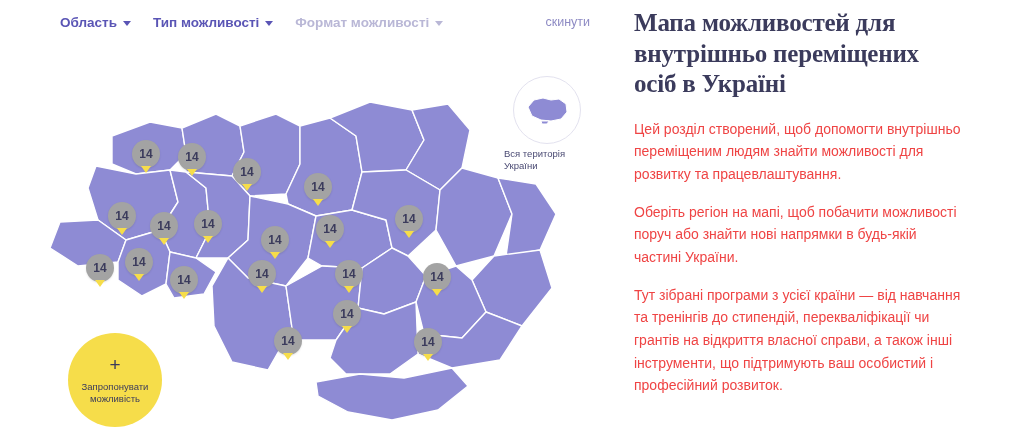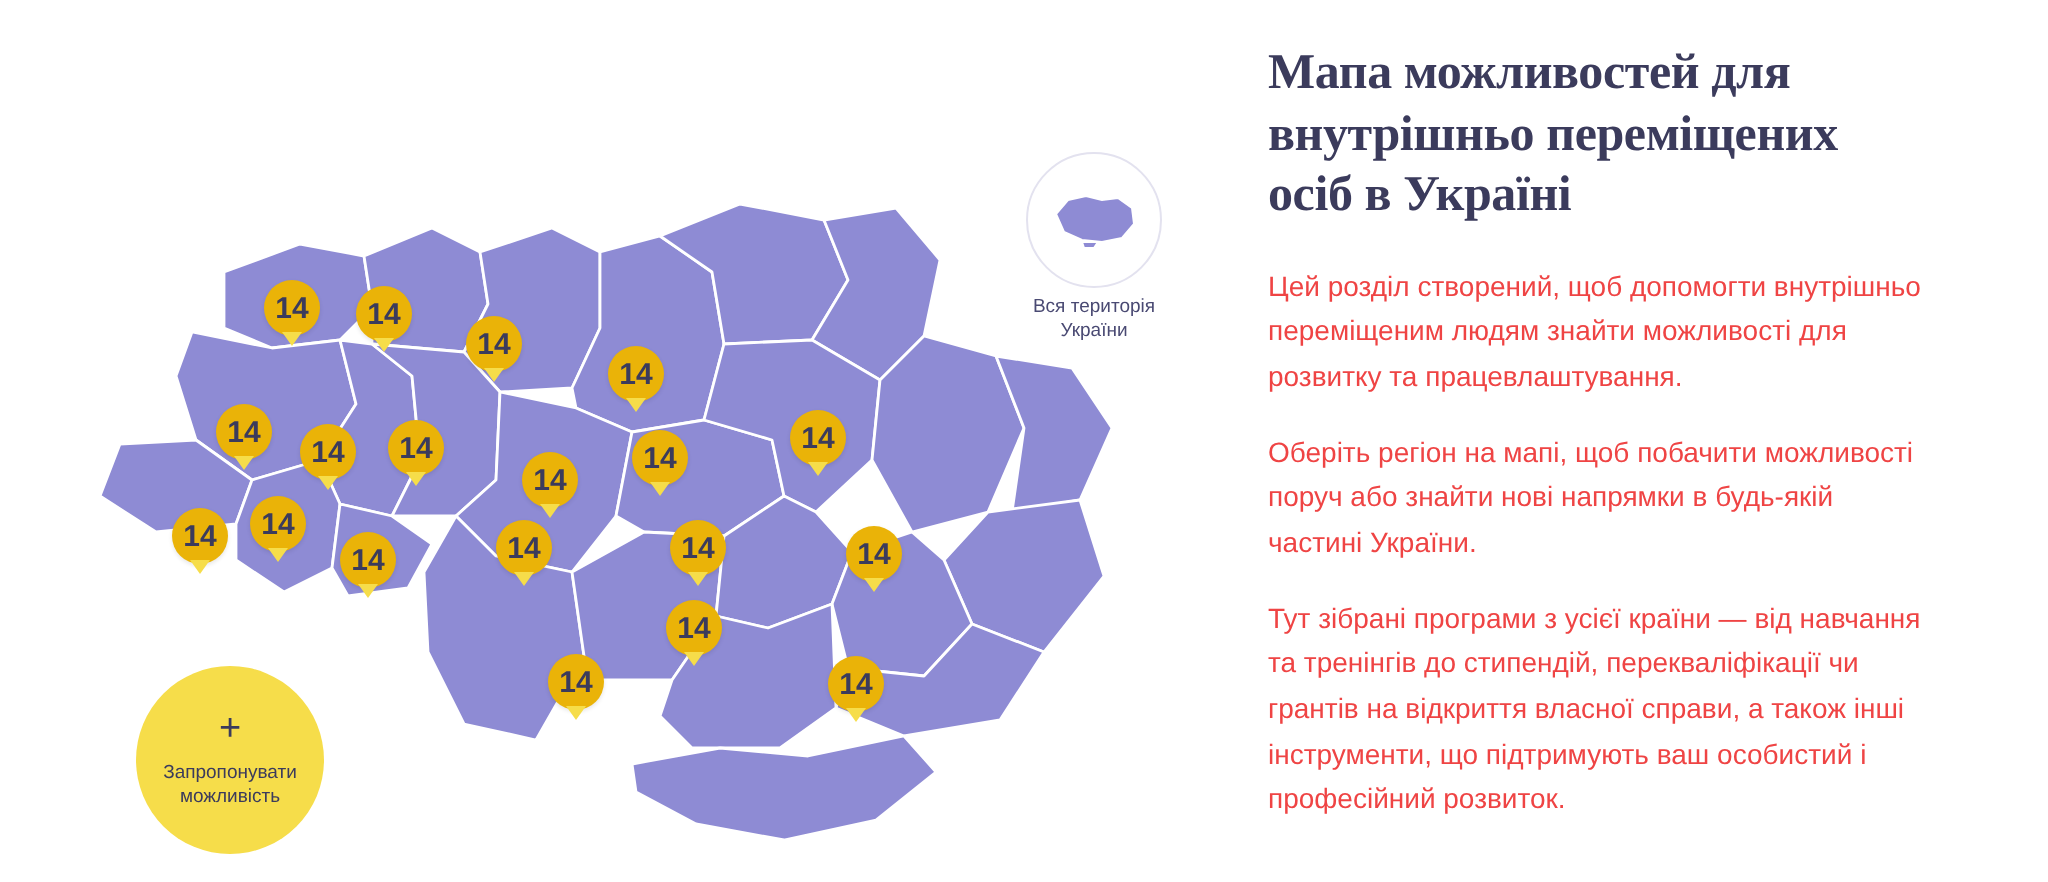--- a/index.html
+++ b/index.html
@@ -80,26 +80,26 @@
     top: 0;
     left: 0;
   }
   
   .pin {
     position: absolute;
     width: 28px;
     height: 28px;
     margin-left: -14px;
     margin-top: -14px;
-    background: #eab308;
+    background: #a3a3a3;
     border-radius: 50% 50% 50% 50%;
     display: flex;
     align-items: center;
     justify-content: center;
-    font-size: 15px;
+    font-size: 12px;
     font-weight: bold;
     color: #3b3b5c;
     cursor: pointer;
     box-shadow: 0 1px 2px rgba(0,0,0,0.10);
   }
   .pin::after {
     content: "";
     position: absolute;
     bottom: -5px;
     left: 50%;
@@ -109,21 +109,21 @@
     border-left: 5px solid transparent;
     border-right: 5px solid transparent;
     border-top: 7px solid #f6dd4a;
   }
   
   .whole-country {
     position: absolute;
     top: 32px;
     right: 22px;
     width: 86px;
-    text-align: center;
+    text-align: left;
     cursor: pointer;
   }
   .wc-circle {
     width: 66px;
     height: 66px;
     margin: 0 auto 4px auto;
     border-radius: 50%;
     background: #ffffff;
     border: 1px solid #e3e2ef;
     display: flex;
@@ -163,21 +163,20 @@
     line-height: 1.3;
     color: #3b3b5c;
     padding: 0 8px;
     text-align: center;
   }
   
   .text-panel {
     flex: 1 1 auto;
     padding: 8px 58px 0 22px;
     box-sizing: border-box;
-    margin-top: 14px;
   }
   .title {
     font-family: "Liberation Serif", serif;
     font-size: 25px;
     line-height: 1.22;
     font-weight: bold;
     color: #3b3b5c;
     margin: 0 0 18px 0;
     letter-spacing: -0.2px;
   }
@@ -189,20 +188,35 @@
   }
   .para:last-child { margin-bottom: 0; }
 </style>
 </head>
 <body>
 
 <div class="page">
 
   <div class="map-panel">
 
+    <div class="filters">
+      <div class="filter">
+        <span>Область</span>
+        <span class="chev"></span>
+      </div>
+      <div class="filter">
+        <span>Тип можливості</span>
+        <span class="chev"></span>
+      </div>
+      <div class="filter disabled">
+        <span>Формат можливості</span>
+        <span class="chev"></span>
+      </div>
+      <div class="reset">скинути</div>
+    </div>
 
     <div class="map-wrap">
       <svg class="map-svg" width="612" height="397" viewBox="0 0 612 397">
         <g fill="#8e8bd4" stroke="#ffffff" stroke-width="1.4" stroke-linejoin="round">
 
           <path d="M112,92 L150,78 L182,84 L186,110 L170,126 L136,130 L112,120 Z"></path>
 
           <path d="M182,84 L216,70 L240,82 L244,108 L232,132 L186,128 L186,110 Z"></path>
 
           <path d="M240,82 L276,70 L300,82 L300,120 L286,150 L250,152 L232,132 L244,108 Z"></path>

